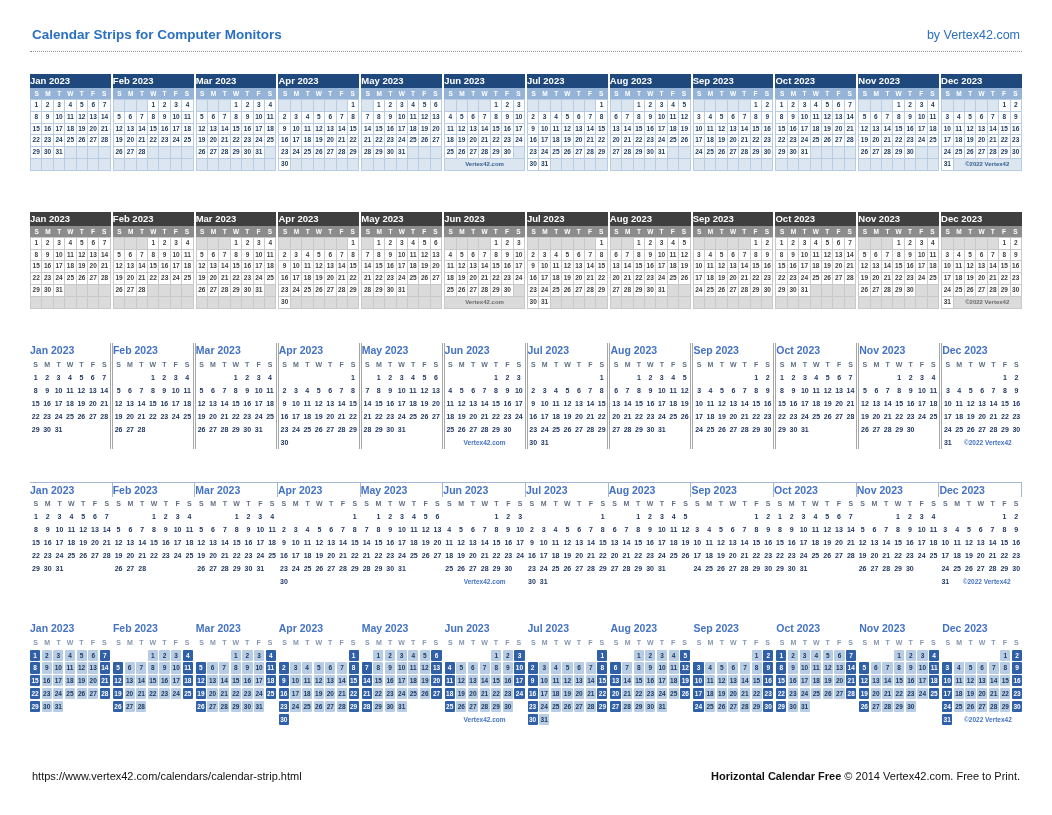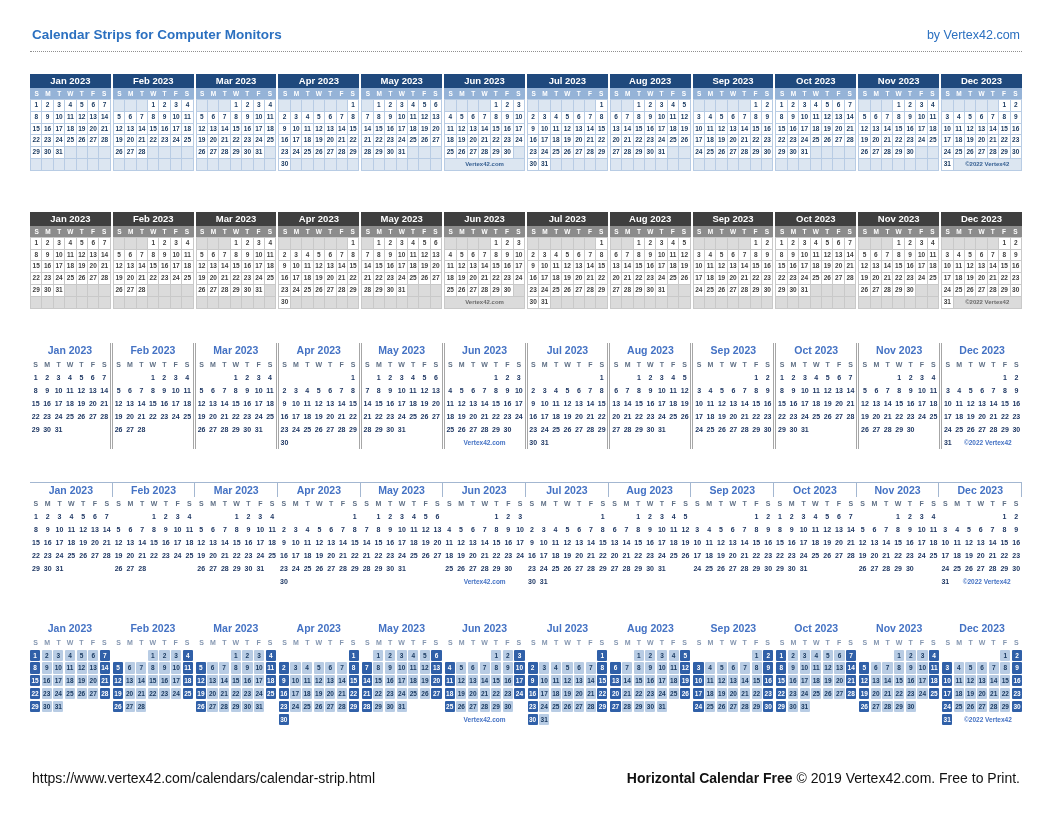--- a/index.html
+++ b/index.html
@@ -9,21 +9,21 @@
 
   
   .hdr { display:flex; justify-content:space-between; align-items:flex-end;
          padding:27px 2px 9px 2px; border-bottom:1px dotted #8f8f8f; }
   .hdr .title  { font-size:13.5px; font-weight:bold; color:#2b70c0; }
   .hdr .byline { font-size:12.5px; font-weight:normal; color:#2b70c0; }
 
   
   .strip { display:flex; align-items:flex-start; }
   .month { flex:1 1 0; min-width:0; }
-  .m-title { text-align:center; white-space:nowrap; overflow:hidden; }
+  .m-title { text-align:left; white-space:nowrap; overflow:hidden; }
   .dow, .weeks { display:grid; grid-template-columns:repeat(7,1fr); }
   .dcell, .cell { text-align:center; white-space:nowrap; overflow:hidden; }
 
   .s1 { margin-top:22px; } .s2 { margin-top:41px; } .s3 { margin-top:34px; }
   .s4 { margin-top:33px; } .s5 { margin-top:33px; }
 
   
   .style-boxed { gap:2px; }
   .style-boxed .m-title { background:var(--header-bg); color:#fff; font-size:9.5px;
       font-weight:bold; height:14px; line-height:14px; }
@@ -63,21 +63,21 @@
   .style-tile .weeks { gap:1.5px; grid-auto-rows:11.3px; padding-top:1px; }
   .style-tile .cell { background:var(--tile-bg); color:var(--date-color);
       font-size:6.5px; font-weight:bold; line-height:11.3px; border-radius:1px; }
   .style-tile .cell.we { background:var(--weekend-bg); color:#fff; }
   .style-tile .cell.empty { background:transparent; }
   .style-tile .cell.note { background:transparent; color:var(--note-color);
       font-size:6.5px; }
 
   
   .ftr { display:flex; justify-content:space-between; margin-top:45px;
-         padding:0 2px; font-size:14px; color:#111;align-items:flex-end; }
+         padding:0 2px; font-size:11px; color:#111;align-items:flex-end; }
 </style>
 </head>
 <body>
 
 <div class="page">
   <div class="hdr">
     <span class="title">Calendar Strips for Computer Monitors</span>
     <span class="byline">by Vertex42.com</span>
   </div>
 
@@ -3392,15 +3392,15 @@
           <div class="cell filled">29</div>
           <div class="cell filled we">30</div>
           <div class="cell filled we">31</div>
           <div class="cell note" style="grid-column: span 6;">©2022 Vertex42</div>
         </div>
       </div>
     </div>
 
   <div class="ftr">
     <span>https://www.vertex42.com/calendars/calendar-strip.html</span>
-    <span><b>Horizontal Calendar Free</b><span> © 2019 Vertex42.com. Free to Print.</span></span>
+    <span><b>Horizontal Calendar Free</b><span> © 2014 Vertex42.com. Free to Print.</span></span>
   </div>
 </div>
 
 </body></html>

